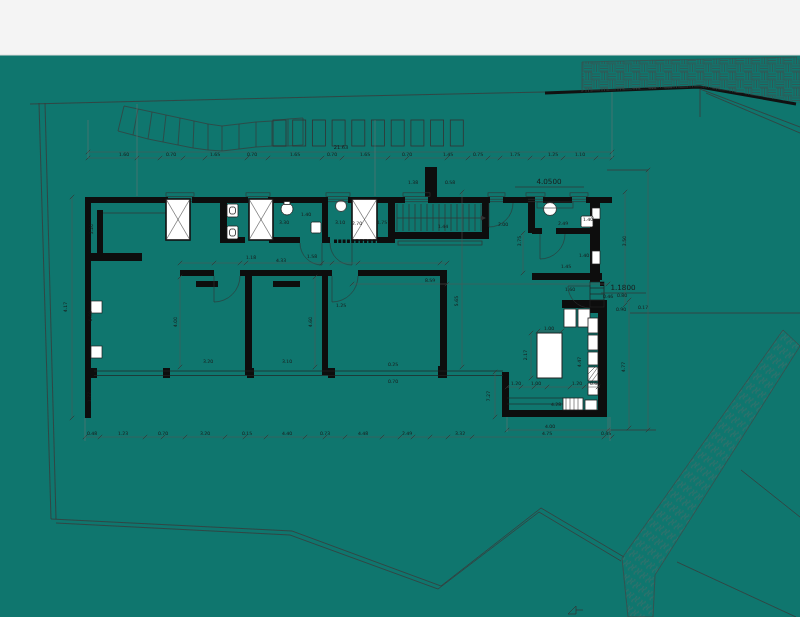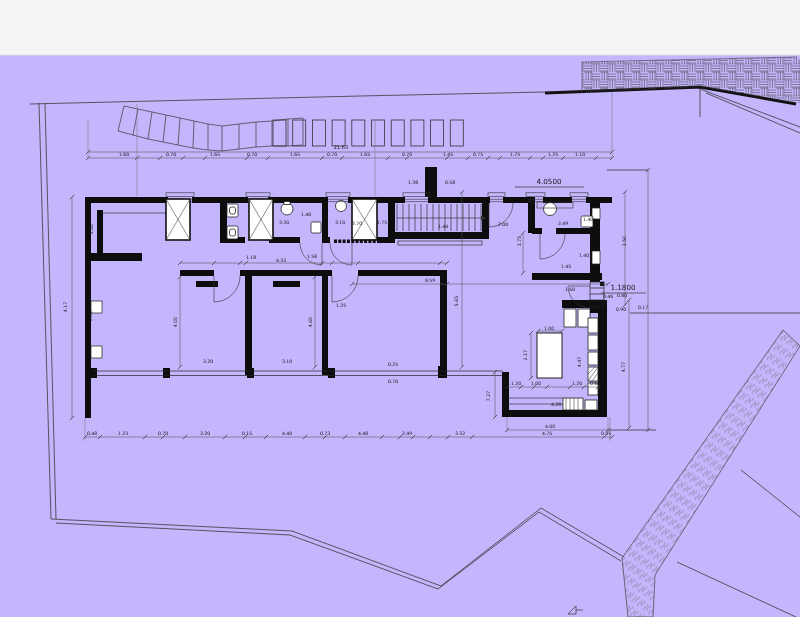--- a/index.html
+++ b/index.html
@@ -1,16 +1,16 @@
 <!DOCTYPE html>
 <html><head>
 <meta charset="utf-8">
 <style>
   html,body{margin:0;padding:0;background:#ffffff;}
-  #page{position:relative;width:800px;height:617px;background:#c4b5fd;overflow:hidden;
+  #page{position:relative;width:800px;height:617px;background:#0f766e;overflow:hidden;
         font-family:"Liberation Sans", sans-serif;}
   #plan{position:absolute;left:0;top:0;}
   text{font-family:"DejaVu Sans", sans-serif;fill:#1a1a1a;}
 </style>
 </head>
 <body>
 
 <div id="page">
 <svg id="plan" width="800" height="617" viewBox="0 0 800 617" xmlns="http://www.w3.org/2000/svg">
   <defs>

